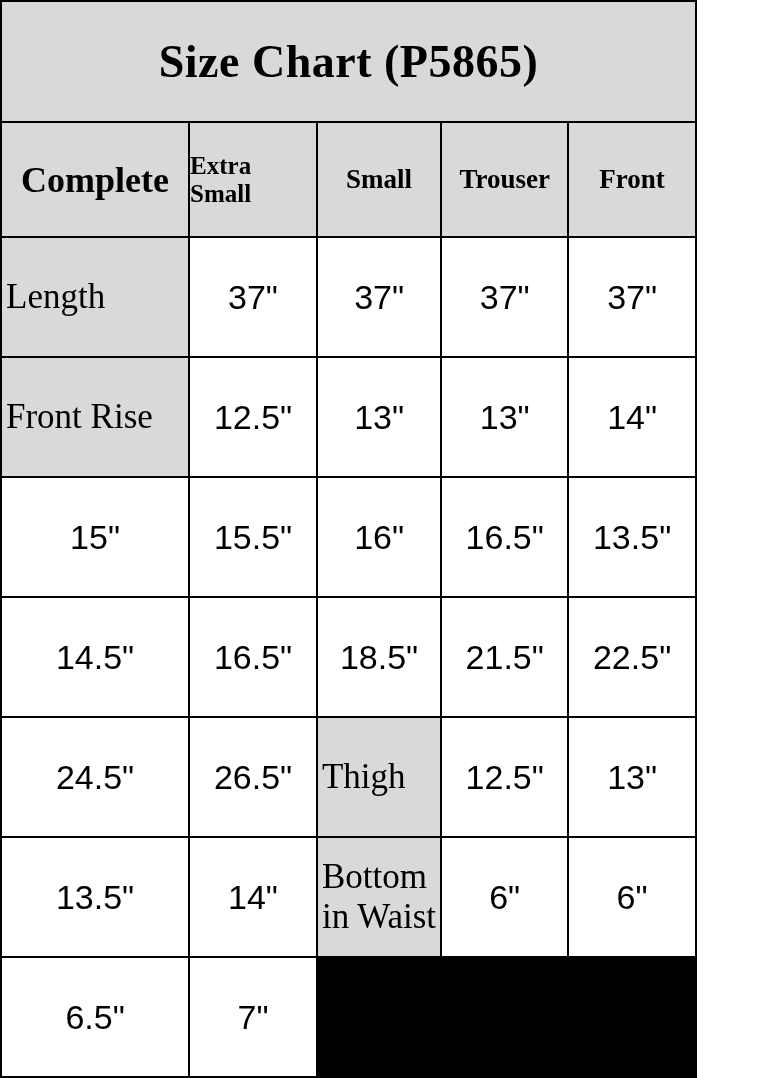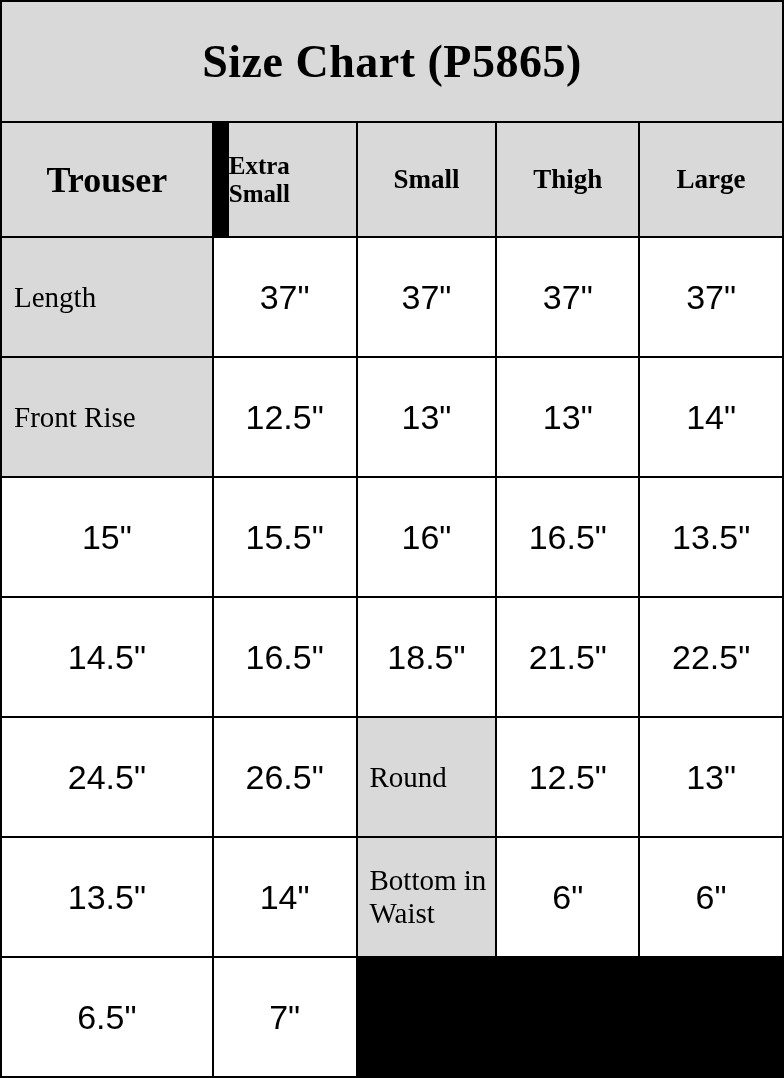--- a/index.html
+++ b/index.html
@@ -1,18 +1,18 @@
 <!DOCTYPE html>
 <html><head>
 <meta charset="utf-8">
 <style>
   html, body { margin: 0; padding: 0; background: #ffffff; }
 
   .sheet {
-    width: 784px;
+    width: 697px;
     height: 1078px;
     box-sizing: border-box;
     font-family: "Liberation Serif", "DejaVu Serif", serif;
     color: #000000;
   }
 
   .grid {
     width: 100%;
     height: 100%;
     box-sizing: border-box;
@@ -41,47 +41,47 @@
 
   .corner-cell {
     font-weight: bold;
     font-size: 36px;
   }
 
   .head-cell {
     font-weight: bold;
     font-size: 27px;
   }
-  .head-cell.xs { font-size: 25px; margin-left: 15px; }
+  .head-cell.xs { font-size: 25px; }
 
   .label-cell {
     justify-content: flex-start;
-    padding-left: 12px;
-    font-size: 29px;
+    padding-left: 4px;
+    font-size: 35px;
   }
 
   .value-cell {
     background: #ffffff;
     font-family: "Liberation Sans", "DejaVu Sans", sans-serif;
     font-size: 34px;
   }
 </style>
 </head>
 <body>
 
 <div class="sheet">
   <div class="grid">
 
     <div class="cell title-cell">Size Chart (P5865)</div>
 
-    <div class="cell corner-cell">Trouser</div>
+    <div class="cell corner-cell">Complete</div>
     <div class="cell head-cell xs">Extra Small</div>
     <div class="cell head-cell">Small</div>
-    <div class="cell head-cell">Thigh</div>
-    <div class="cell head-cell">Large</div>
+    <div class="cell head-cell">Trouser</div>
+    <div class="cell head-cell">Front</div>
 
     <div class="cell label-cell">Length</div>
     <div class="cell value-cell">37"</div>
     <div class="cell value-cell">37"</div>
     <div class="cell value-cell">37"</div>
     <div class="cell value-cell">37"</div>
 
     <div class="cell label-cell">Front Rise</div>
     <div class="cell value-cell">12.5"</div>
     <div class="cell value-cell">13"</div>
@@ -96,21 +96,21 @@
     <div class="cell value-cell">13.5"</div>
     <div class="cell value-cell">14.5"</div>
     <div class="cell value-cell">16.5"</div>
     <div class="cell value-cell">18.5"</div>
 
     <div class="cell value-cell">21.5"</div>
     <div class="cell value-cell">22.5"</div>
     <div class="cell value-cell">24.5"</div>
     <div class="cell value-cell">26.5"</div>
 
-    <div class="cell label-cell">Round</div>
+    <div class="cell label-cell">Thigh</div>
     <div class="cell value-cell">12.5"</div>
     <div class="cell value-cell">13"</div>
     <div class="cell value-cell">13.5"</div>
     <div class="cell value-cell">14"</div>
 
     <div class="cell label-cell">Bottom in Waist</div>
     <div class="cell value-cell">6"</div>
     <div class="cell value-cell">6"</div>
     <div class="cell value-cell">6.5"</div>
     <div class="cell value-cell">7"</div>

